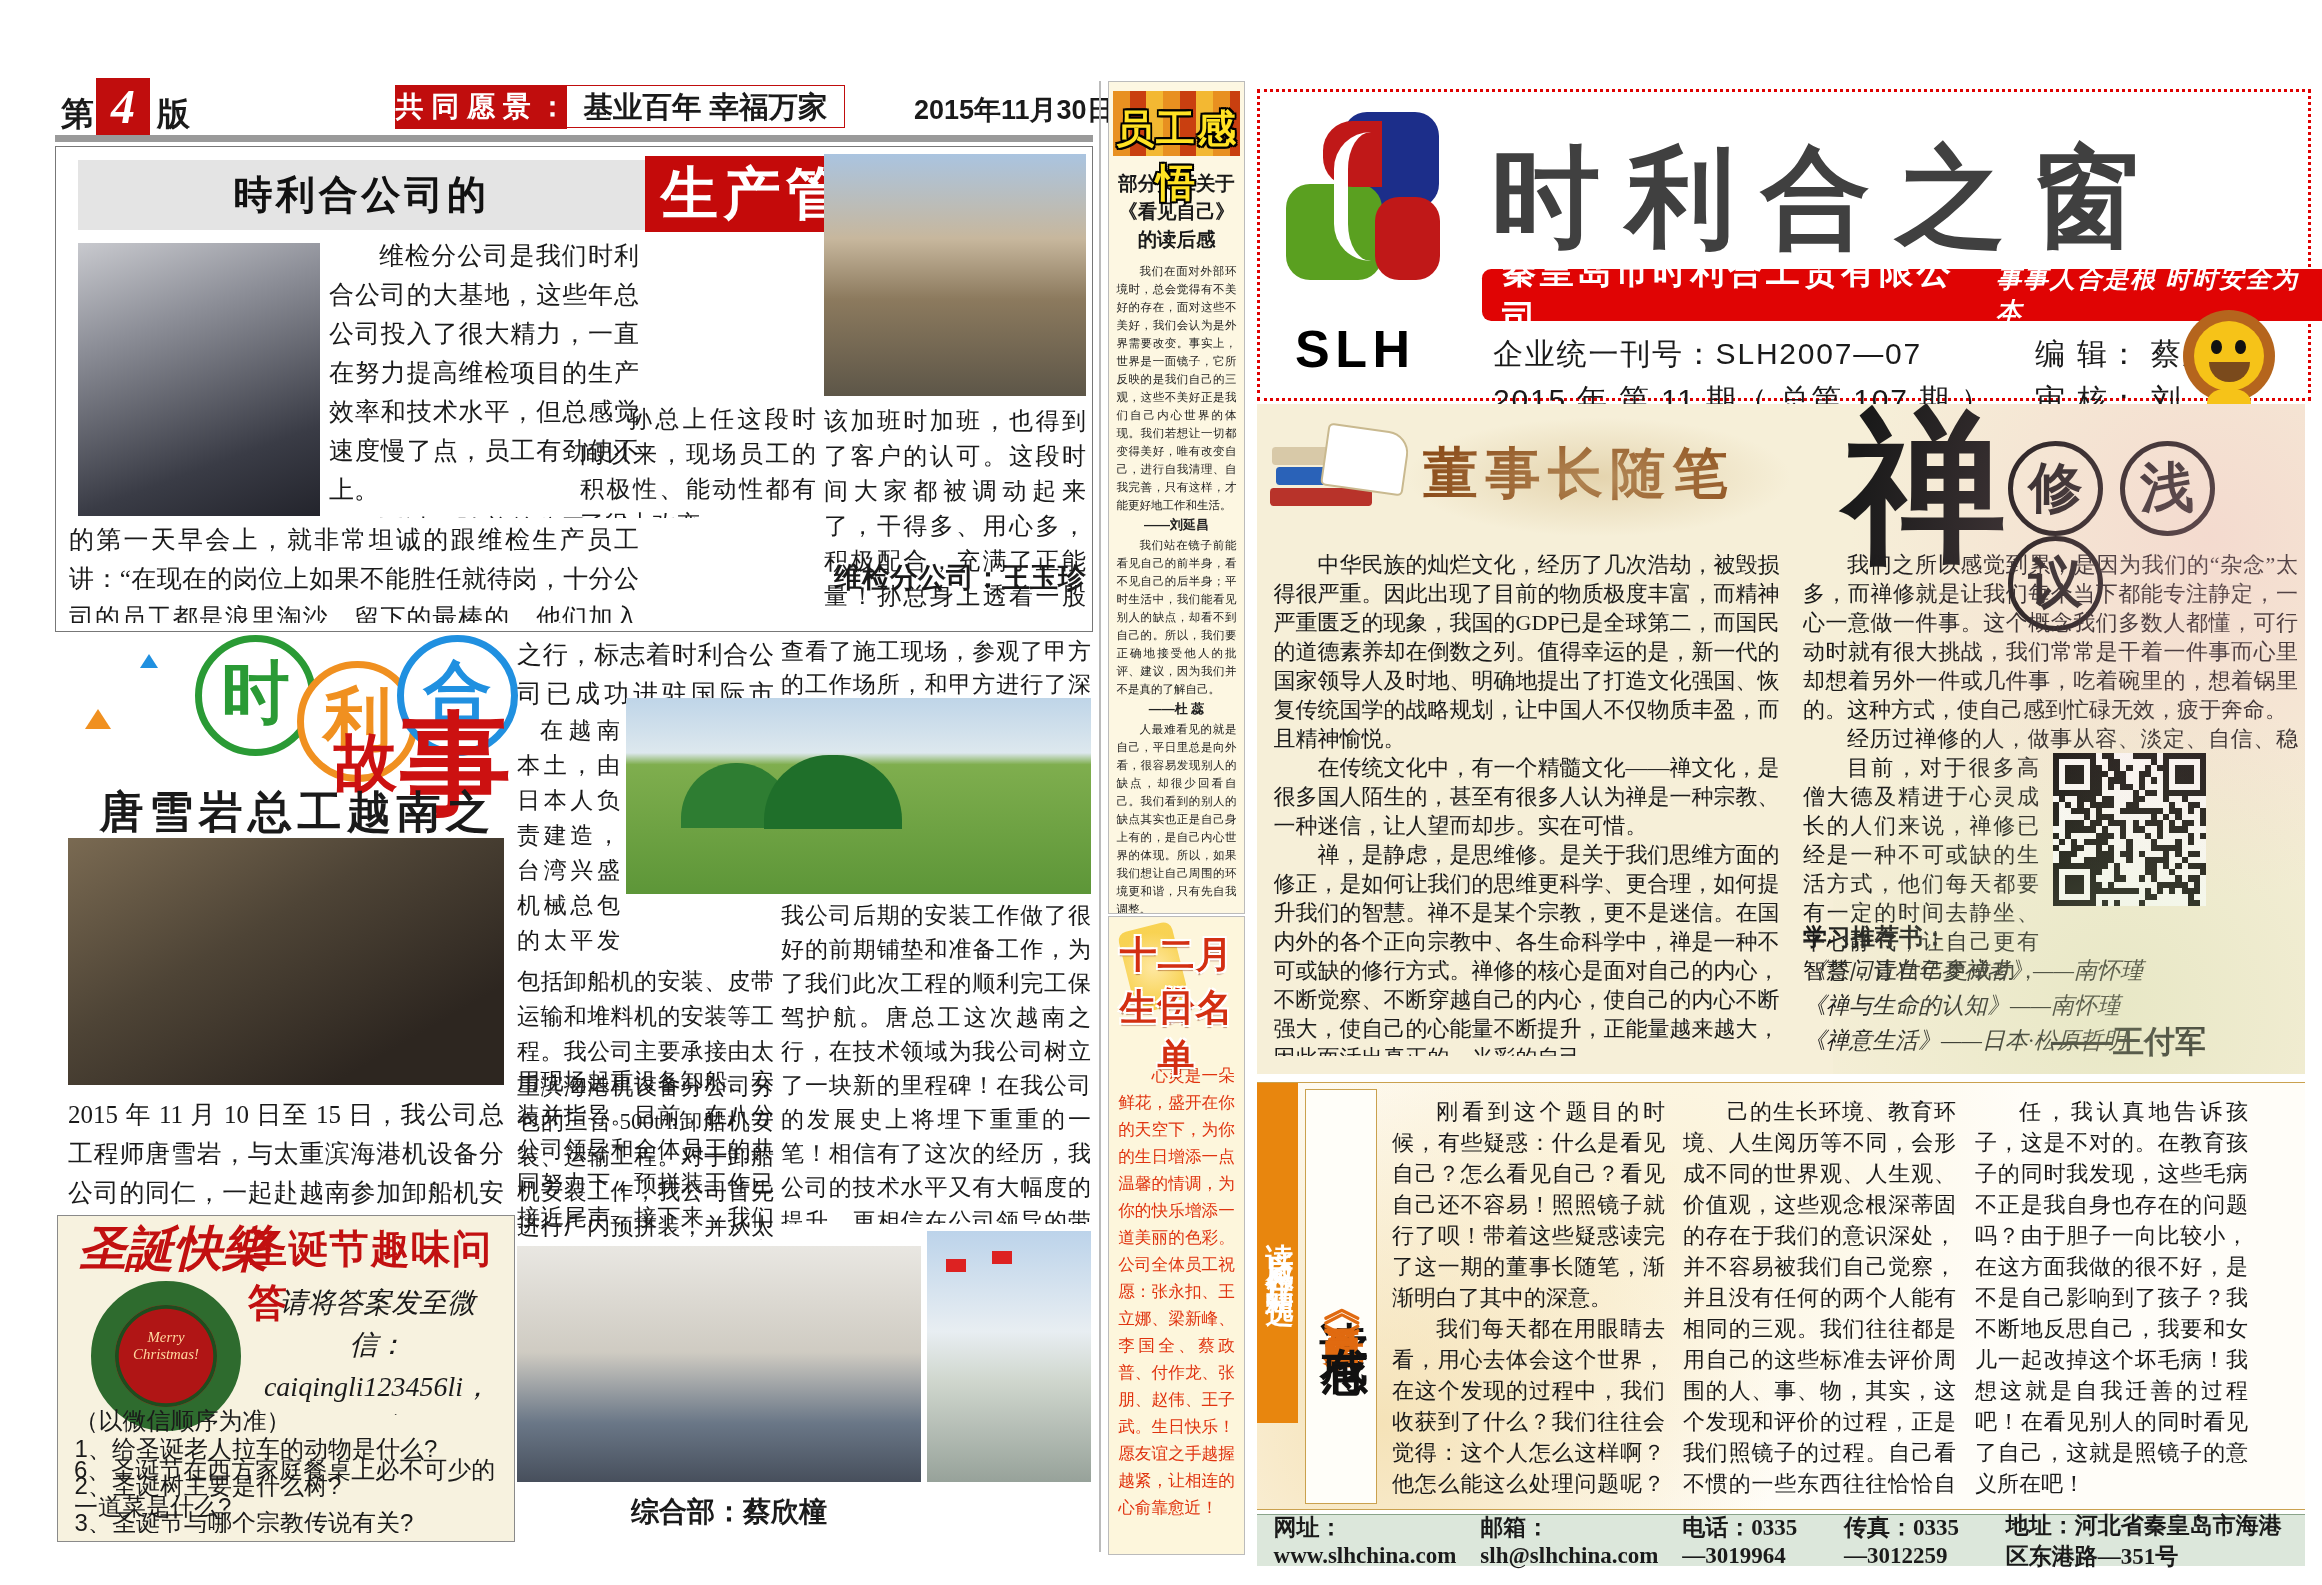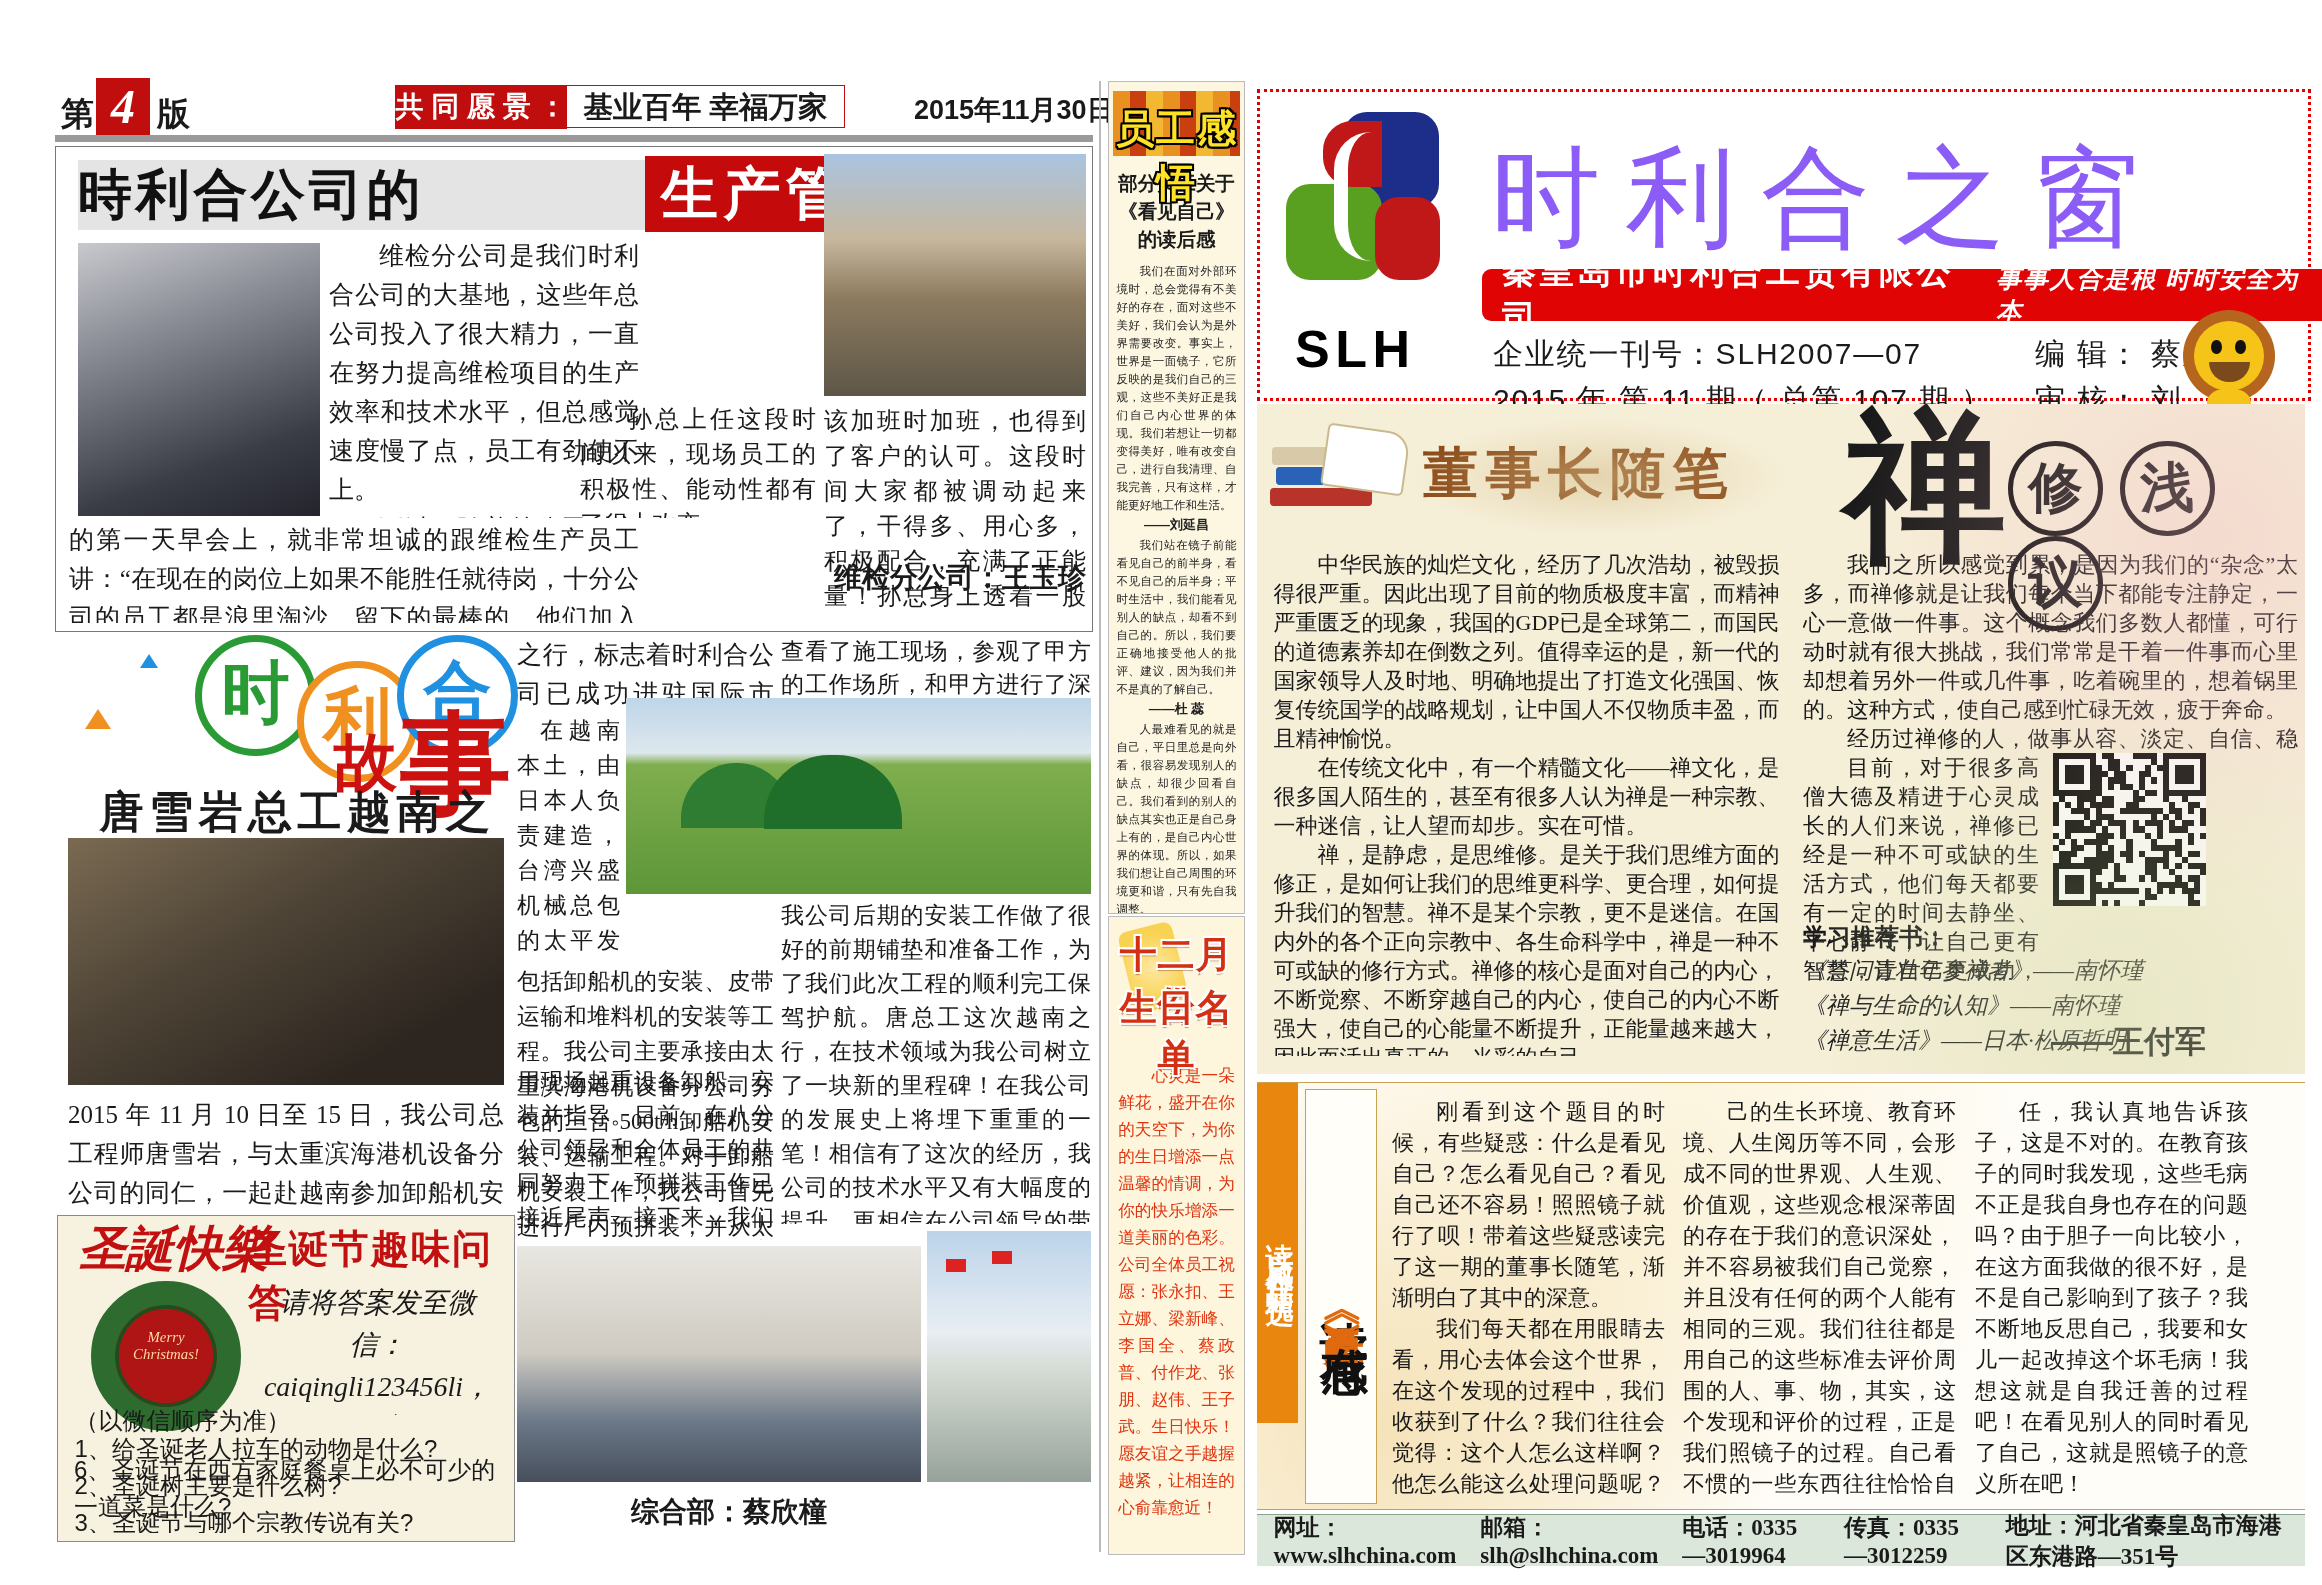--- a/index.html
+++ b/index.html
@@ -10,21 +10,21 @@
   .b{font-weight:bold;}
   .body-text{font-size:25px;line-height:39px;text-align:justify;}
   .body-text p{margin:0;text-indent:2em;}
   .rule{background:#9a9a9a;}
   
   .pgno-box{background:#c00d0d;color:#fff;font-size:48px;font-weight:bold;font-style:italic;text-align:center;line-height:57px;}
   .vision-red{background:#c00d0d;color:#fff;font-size:28px;font-weight:bold;line-height:44px;text-align:center;}
   .vision-white{border:1.8px solid #c00d0d;border-left:none;font-size:29.5px;font-weight:bold;line-height:41px;text-align:center;background:#fff;}
   
   .art1{border:1.8px solid #777;background:#fff;}
-  .t-black{background:#e4e4e4;color:#111;font-size:54px;font-weight:bold;line-height:70px;letter-spacing:3.7px;}
+  .t-black{background:#e4e4e4;color:#111;font-size:39px;font-weight:bold;line-height:70px;text-align:center;letter-spacing:3.7px;}
   .t-red{background:#c40a0a;color:#fff;font-size:57px;font-weight:bold;line-height:74px;text-align:center;letter-spacing:5.5px;font-family:"Liberation Sans",sans-serif;}
   .photo{background:linear-gradient(135deg,#8a93a5,#5a6375 60%,#3d4455);}
   .byline{font-size:28px;font-weight:bold;text-align:right;font-family:"Liberation Sans",sans-serif;}
   
   .circ{position:absolute;border-radius:50%;text-align:center;font-weight:bold;}
   .story-head{font-size:44px;font-weight:900;letter-spacing:5.5px;font-family:"Liberation Sans",sans-serif;}
   
   .quiz{border:1.8px solid #8a8a8a;background:#f7f2df;}
   .quiz-title{color:#c21010;font-size:39px;font-weight:900;font-family:"Liberation Sans",sans-serif;letter-spacing:1.8px;}
   .script{font-style:italic;font-size:28px;line-height:42px;}
@@ -37,21 +37,21 @@
   .gan-title{color:#ffe223;font-size:39px;font-weight:900;font-family:"Liberation Sans",sans-serif;letter-spacing:1.8px;text-shadow:-1.8px 0 #000,1.8px 0 #000,0 -1.8px #000,0 1.8px #000,1.8px 1.8px #000,-1.8px 1.8px #000,1.8px -1.8px #000,-1.8px -1.8px #000;}
   .gan-sub{font-size:19.4px;font-weight:bold;text-align:center;line-height:28px;font-family:"Liberation Sans",sans-serif;}
   .gan-body{font-size:11.5px;line-height:18px;text-align:justify;color:#222;}
   .gan-body p{margin:0;text-indent:2em;}
   .gan-sig{font-weight:bold;text-align:center;font-size:13px;margin:1.8px 0;font-family:"Liberation Sans",sans-serif;text-indent:0 !important;}
   
   .bday-title{color:#d32f12;font-size:37px;font-weight:900;font-family:"Liberation Sans",sans-serif;letter-spacing:0.9px;text-shadow:-1.8px -1.8px 0 #fff,1.8px -1.8px 0 #fff,-1.8px 1.8px 0 #fff,1.8px 1.8px 0 #fff,0 2.8px 0.9px rgba(120,30,0,.45);}
   .bday-text{color:#e0330f;font-size:16.6px;line-height:27px;font-family:"Liberation Sans",sans-serif;text-align:justify;}
   
   .masthead{border:3.7px dotted #e00000;background:#fff;}
-  .brand{color:#8b5cf6;font-size:109px;font-weight:400;letter-spacing:26px;white-space:nowrap;}
+  .brand{color:#404040;font-size:109px;font-weight:700;letter-spacing:26px;white-space:nowrap;}
   .redband{background:#e00404;border-radius:9.2px;color:#fff;}
   .info{font-size:30px;font-family:"Liberation Sans",sans-serif;letter-spacing:1.8px;}
   
   .essay{background:#f6efd8;}
   .essay:after{content:"";position:absolute;right:0;top:0;width:45%;height:100%;background:radial-gradient(circle at 80% 20%,rgba(240,180,190,.35),transparent 55%),radial-gradient(circle at 60% 90%,rgba(210,220,170,.4),transparent 50%);pointer-events:none;}
   .essay-head{color:#8a4a18;font-size:55px;font-weight:900;letter-spacing:7.4px;}
   .zen-big{font-size:162px;font-weight:900;line-height:162px;}
   .zen-circ{width:85px;height:85px;border:5.5px solid #111;border-radius:50%;text-align:center;line-height:85px;font-size:54px;font-weight:900;display:inline-block;margin-left:13px;background:transparent;}
   .essay-body{font-size:22px;line-height:29px;text-align:justify;}
   .essay-body p{margin:0;text-indent:2em;}

